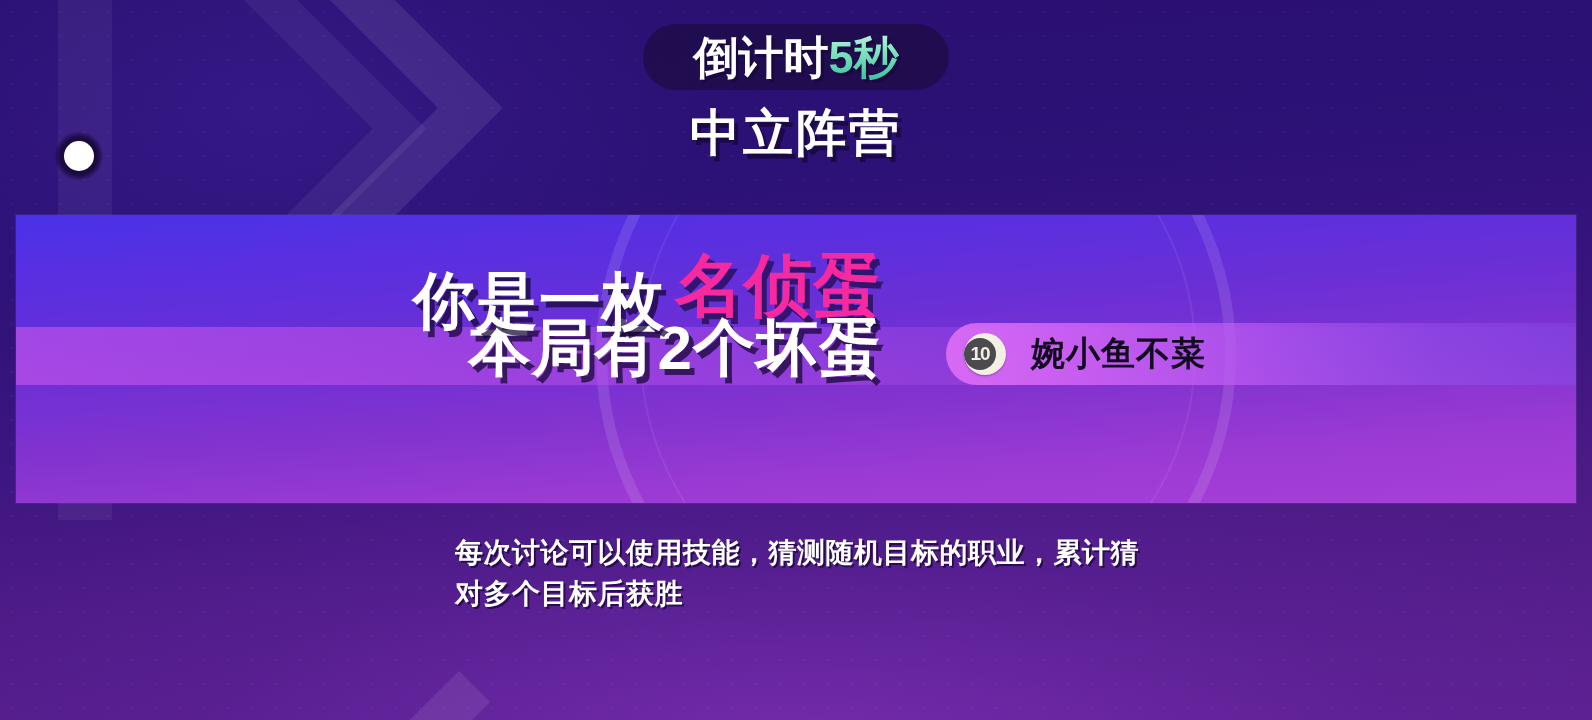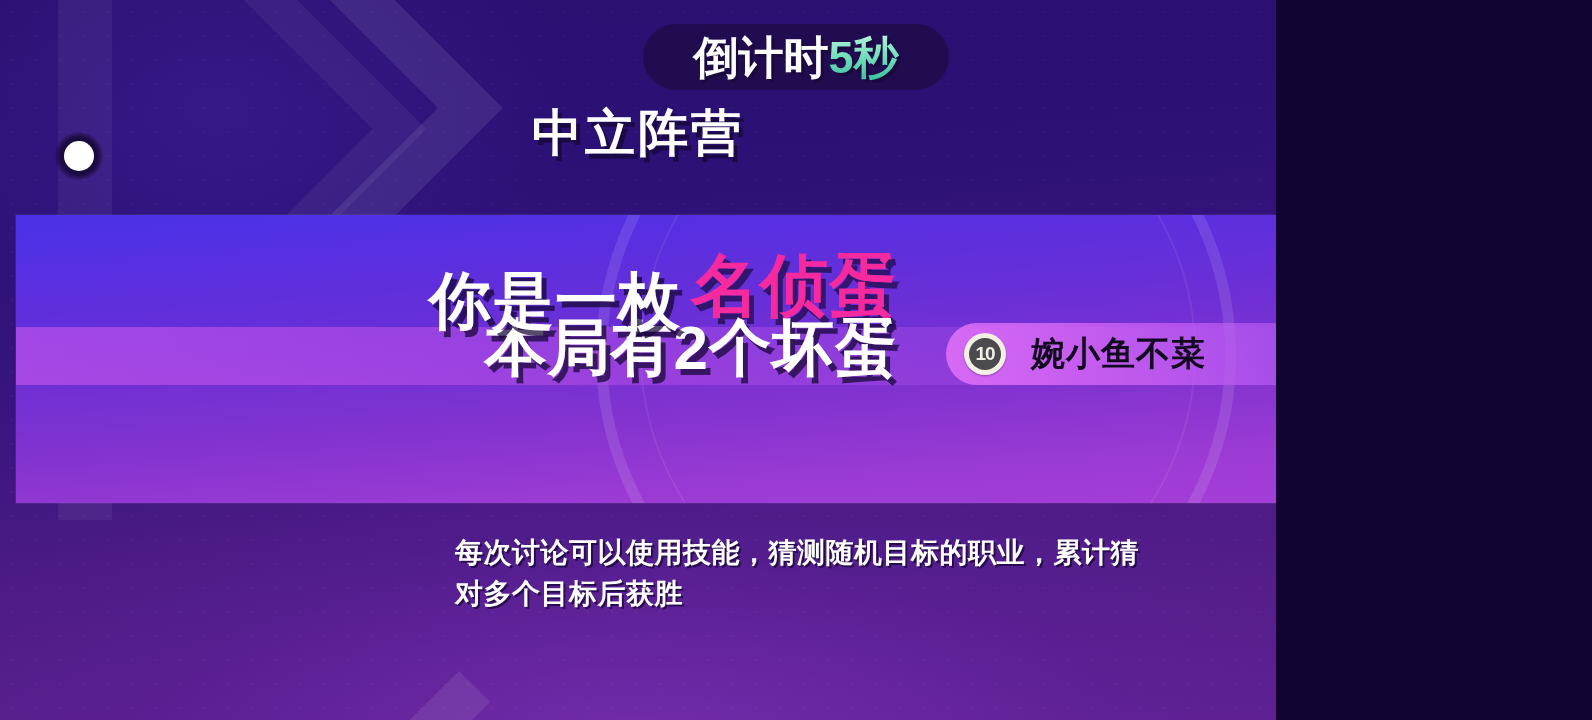--- a/index.html
+++ b/index.html
@@ -2,21 +2,21 @@
 <html><head>
 <meta charset="utf-8">
 <style>
   html, body {
     margin: 0;
     padding: 0;
     background: #120430;
   }
   #stage {
     position: relative;
-    width: 1276px;
+    width: 1592px;
     height: 720px;
     overflow: hidden;
     font-family: "Liberation Sans", "DejaVu Sans", sans-serif;
     background: linear-gradient(175deg, #2a1070 0%, #2c1176 28%, #3b1580 52%, #4d1b86 72%, #5d2090 100%);
   }
 
   
   .bg-layer { position: absolute; inset: 0; pointer-events: none; }
 
   .dot-grid {
@@ -189,21 +189,21 @@
         rgba(214,92,240,0.55) 0%,
         rgba(203,86,238,0.48) 28%,
         rgba(178,80,236,0.34) 58%,
         rgba(140,78,236,0.22) 82%,
         rgba(120,76,236,0.16) 100%);
   }
 
   
   .role-block {
     position: absolute;
-    left: 16px; top: 36px;
+    left: 0; top: 36px;
     width: 900px;
   }
   .role-line1 {
     display: flex;
     align-items: center;
     justify-content: flex-end;
     padding-right: 34px;
     line-height: 1;
     white-space: nowrap;
   }
@@ -255,21 +255,20 @@
     display: flex;
     align-items: center;
     padding-left: 18px;
   }
   .player-num {
     width: 42px; height: 42px;
     border-radius: 50%;
     background: #f3efe4;
     display: flex;
     align-items: center;
-    justify-content: center;
     flex: none;
     box-shadow: 0 1px 2px rgba(20,6,50,0.35);
   }
   .player-num .inner {
     width: 32px; height: 32px;
     border-radius: 50%;
     background: #4b4b4f;
     color: #f3efe4;
     font-size: 19px;
     font-weight: 900;

